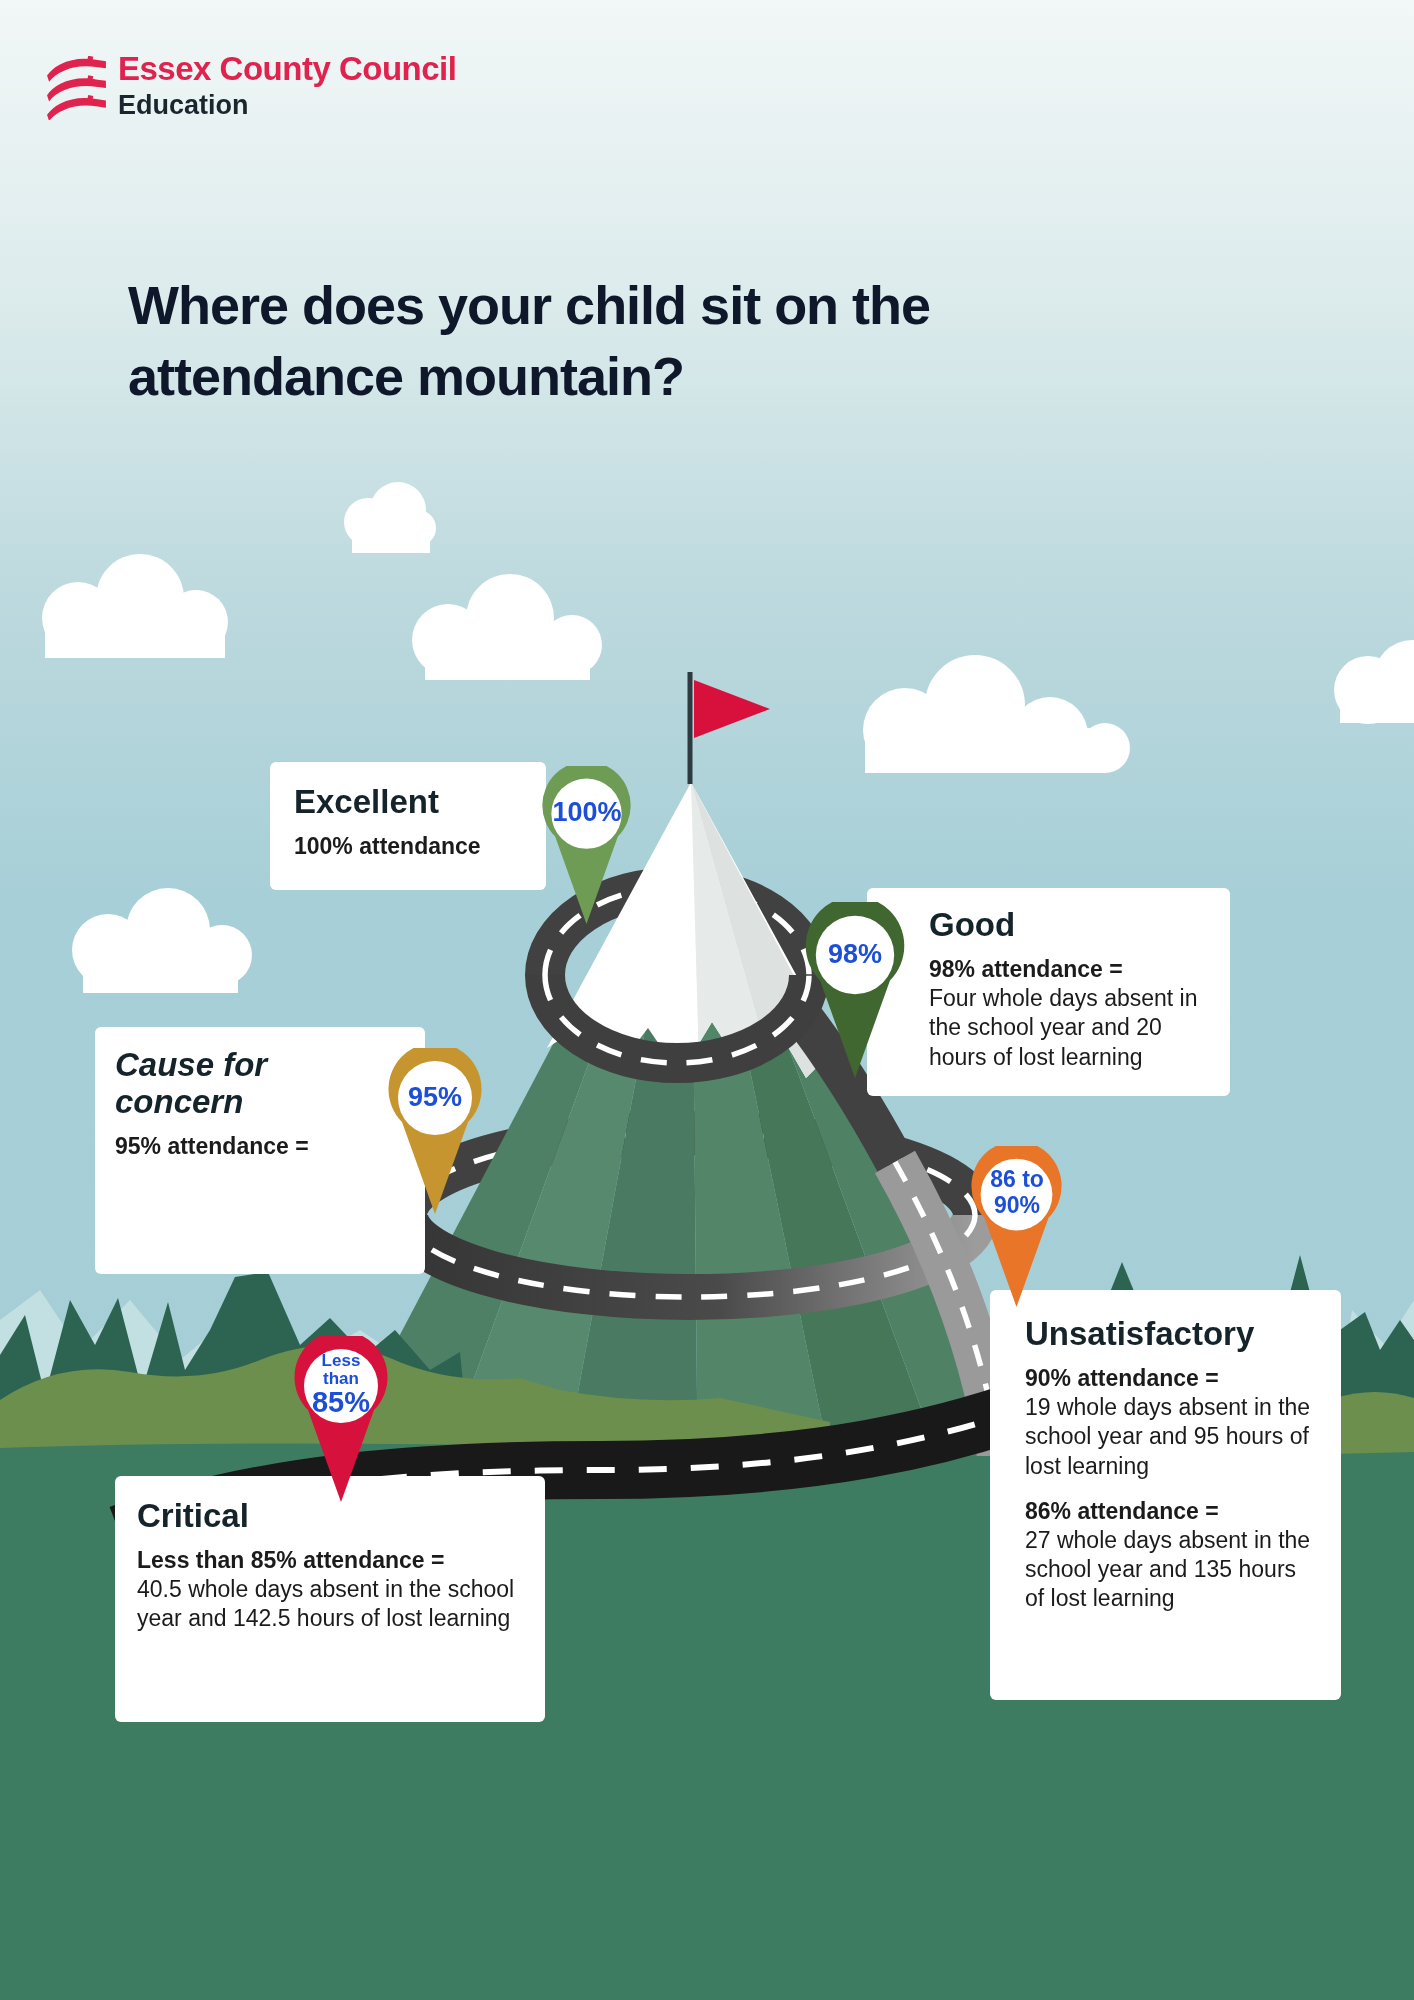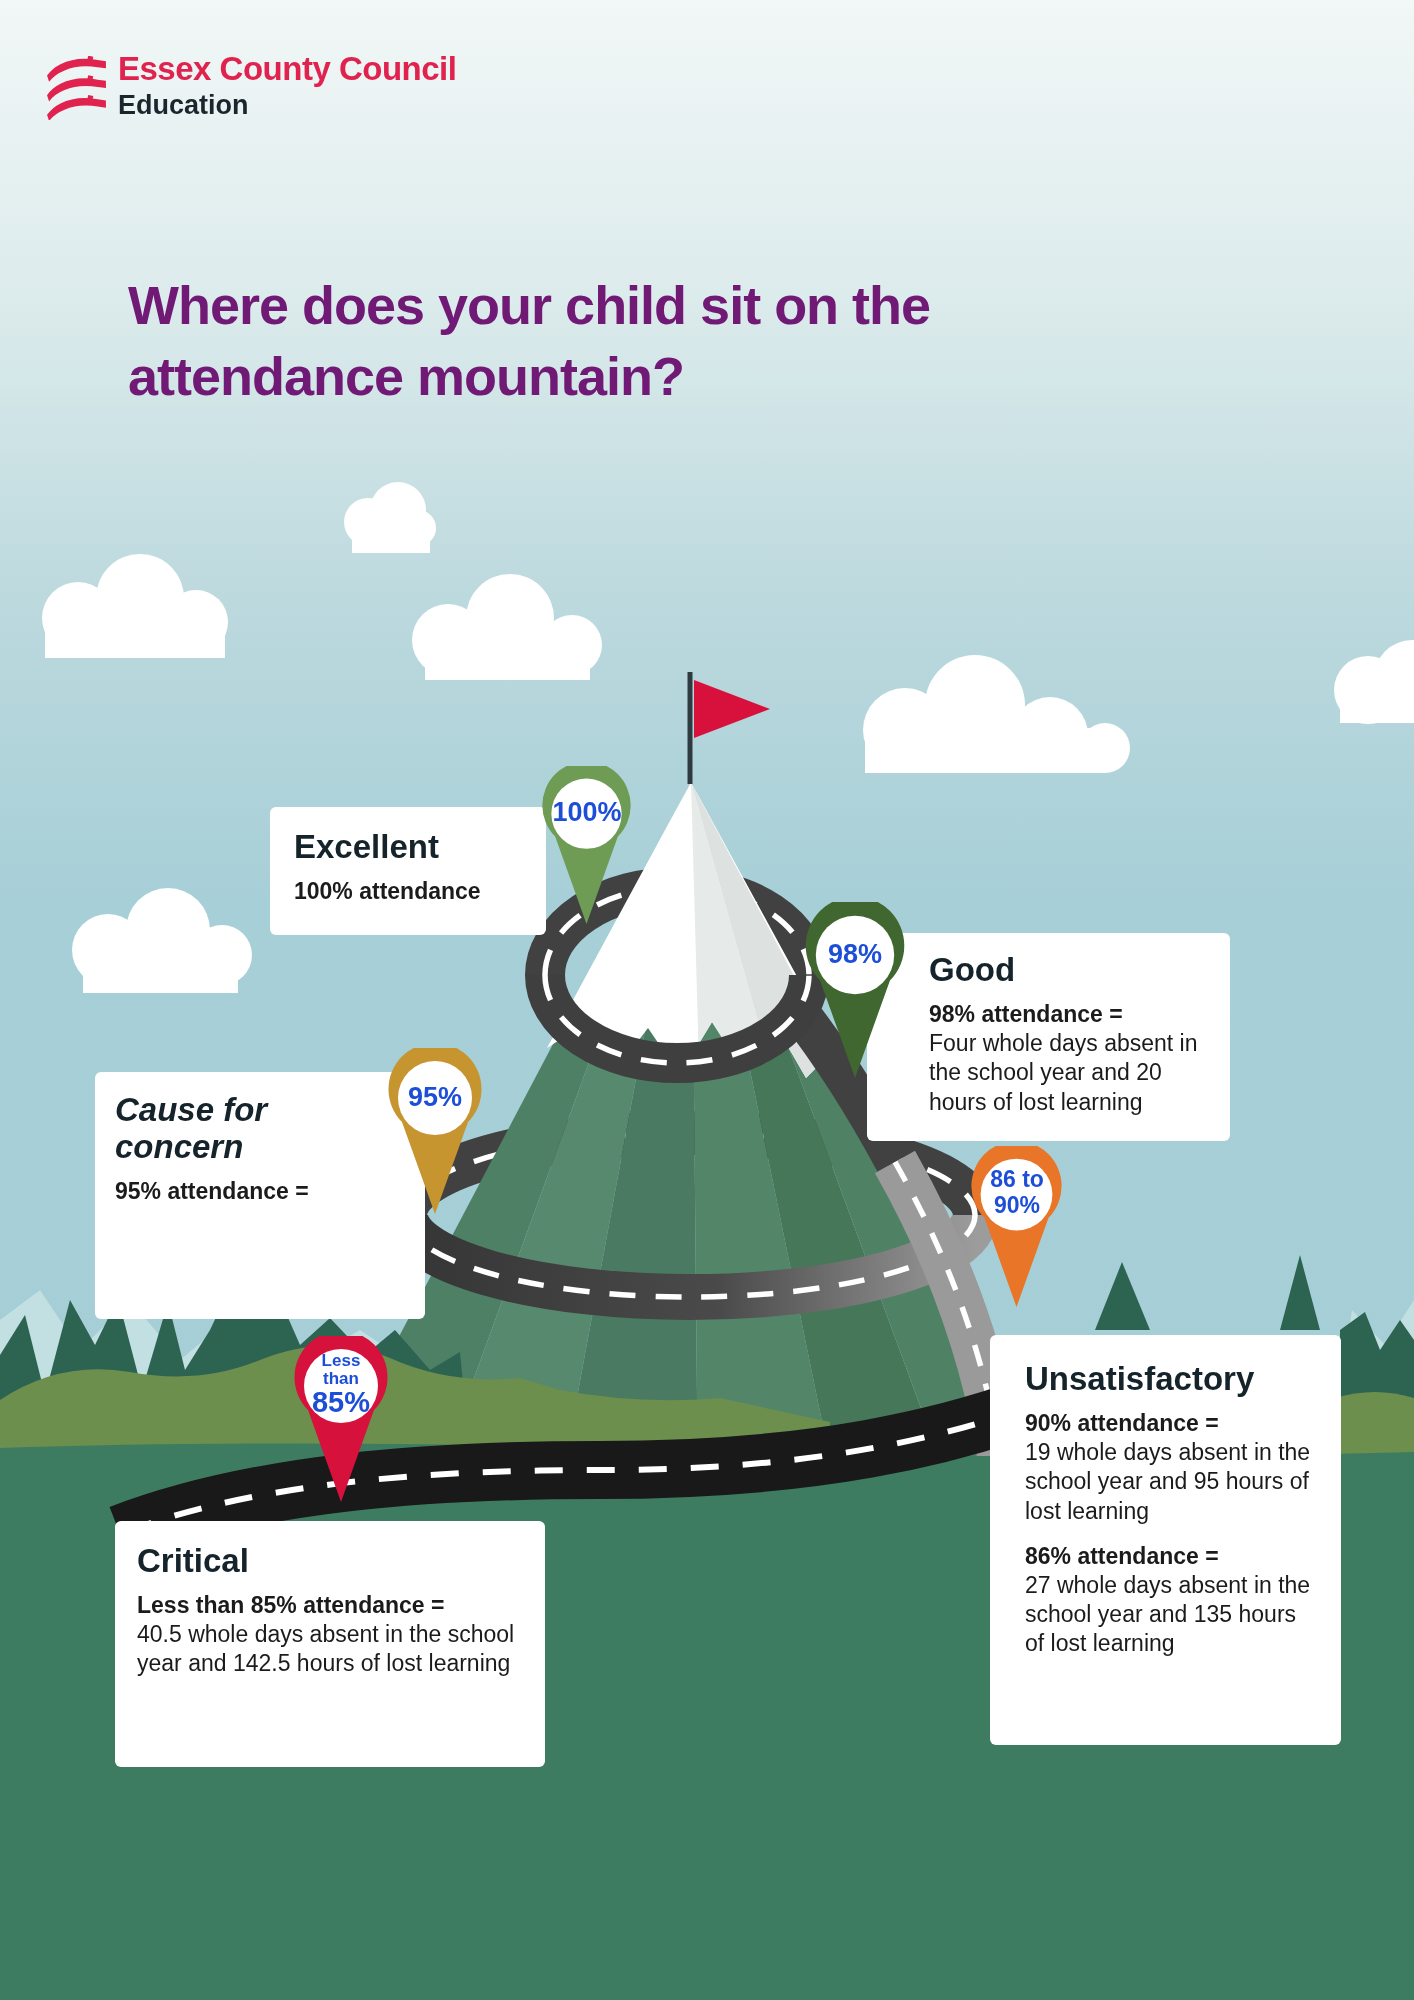--- a/index.html
+++ b/index.html
@@ -11,25 +11,25 @@
 
   
   .logo{position:absolute;left:46px;top:52px;z-index:30;display:flex;align-items:flex-start;}
   .logo-icon{width:62px;height:64px;margin-right:10px;margin-top:4px;}
   .logo-text .brand{font-size:33px;font-weight:bold;color:#E0234E;letter-spacing:-0.5px;line-height:1.05;}
   .logo-text .dept{font-size:27px;font-weight:bold;color:#1A262E;margin-top:5px;line-height:1;}
 
   
   .title{
     position:absolute;left:128px;top:234px;width:870px;z-index:30;
-    font-size:54px;font-weight:bold;color:#701a75;line-height:1.32;letter-spacing:-1px;
+    font-size:54px;font-weight:bold;color:#0f172a;line-height:1.32;letter-spacing:-1px;
   }
 
   
-  .box{position:absolute;background:#ffffff;border-radius:6px;color:#1B1B1B;z-index:10;box-sizing:border-box;margin-top:45px;}
+  .box{position:absolute;background:#ffffff;border-radius:6px;color:#1B1B1B;z-index:10;box-sizing:border-box;}
   .box h2{margin:0;font-size:33px;font-weight:bold;color:#15232B;line-height:1.12;}
   .box .lead{font-weight:bold;}
   .box p{margin:0;font-size:23px;line-height:1.27;}
   .box .gap{height:11px;}
   .box .pgap{height:16px;}
 
   .box-excellent{left:270px;top:762px;width:276px;height:128px;padding:22px 20px 0 24px;}
   .box-good{left:867px;top:888px;width:363px;height:208px;padding:19px 24px 0 62px;}
   .box-concern{left:95px;top:1027px;width:330px;height:247px;padding:20px 12px 0 20px;}
   .box-concern h2{max-width:215px;font-style:italic;}

